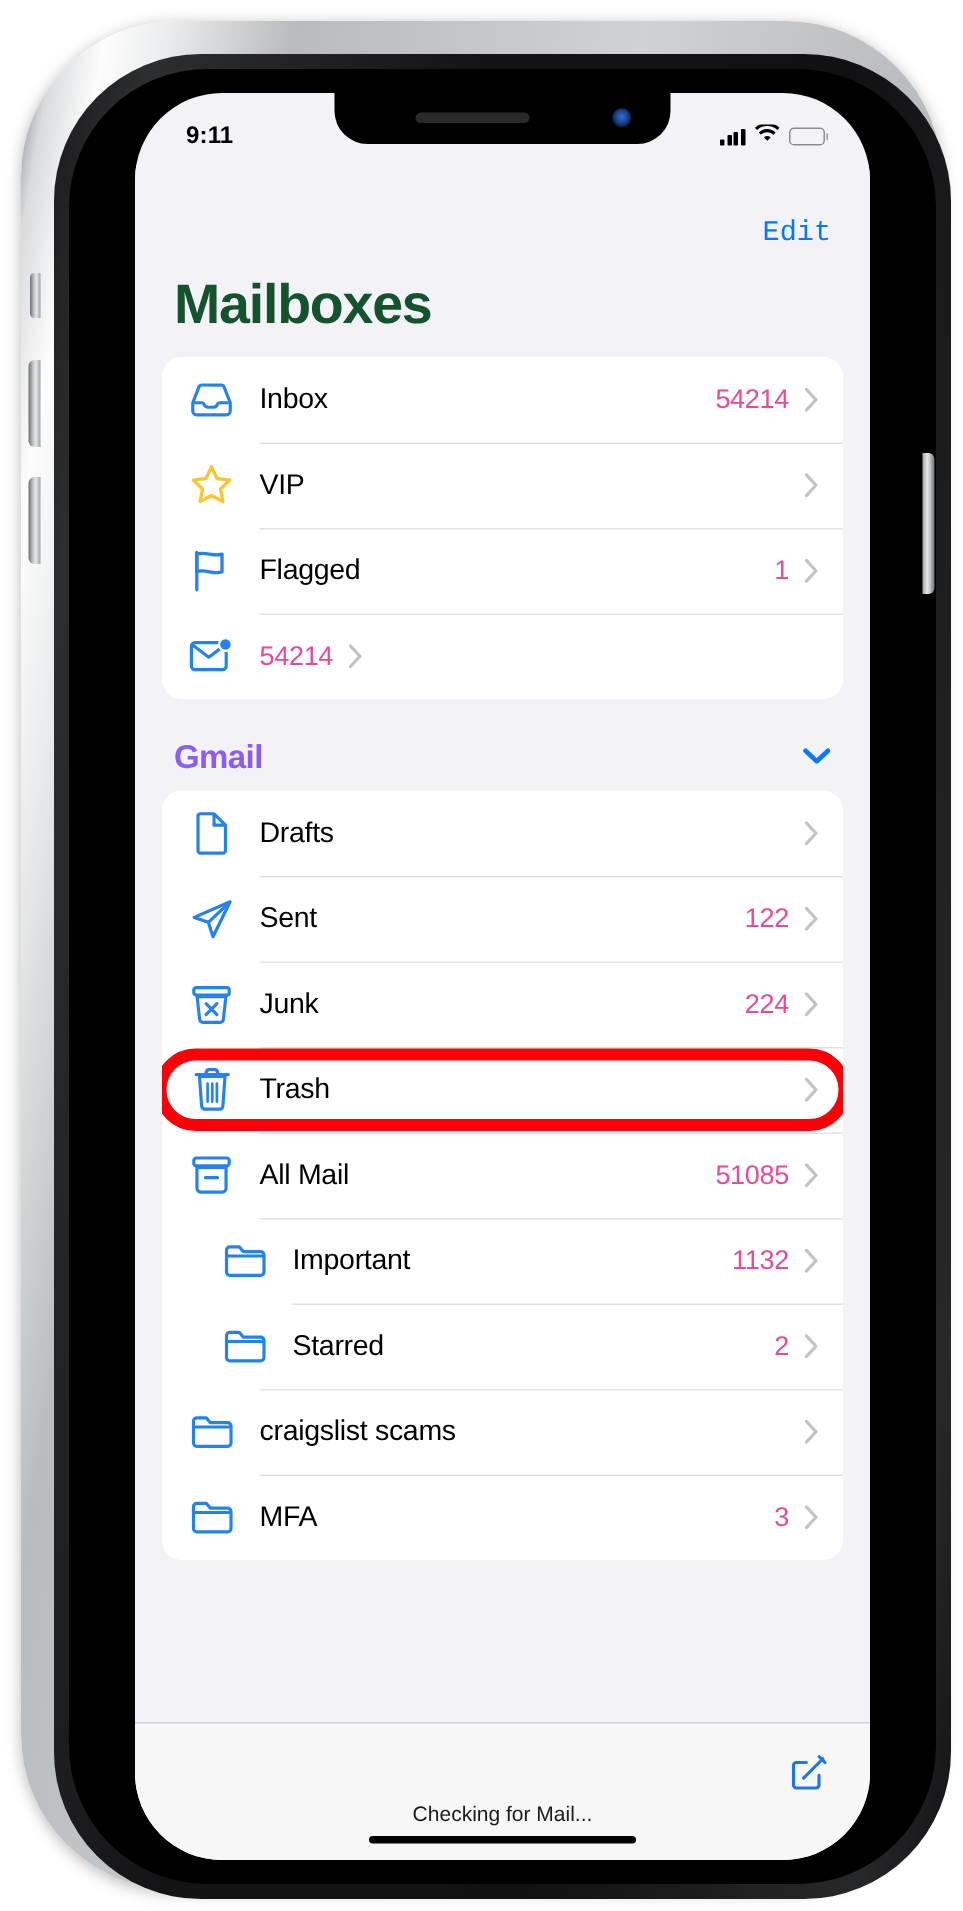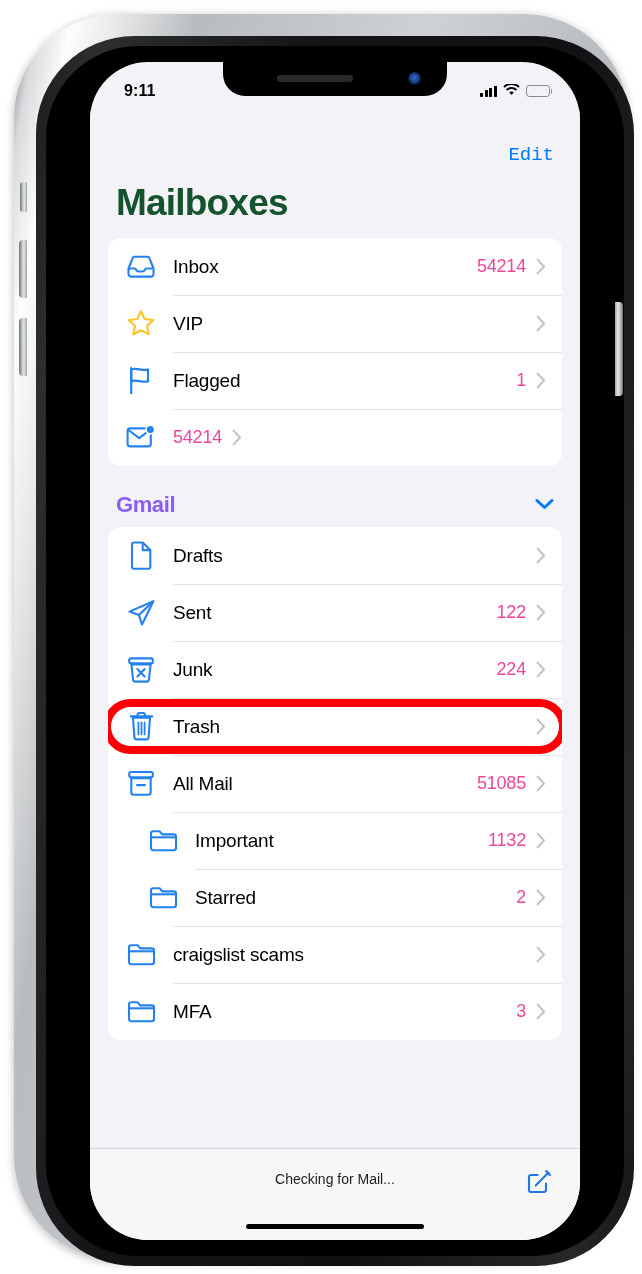--- a/index.html
+++ b/index.html
@@ -213,21 +213,21 @@
 
   
   #toolbar {
     position: absolute; left: 0; right: 0; bottom: 0; height: 92px;
     background: #f7f7f8;
     border-top: 1px solid #d4d4d8;
     display: flex; align-items: flex-start; justify-content: center;
     padding-top: 22px;
   }
   #toolbar-status {
-    font-size: 14px; color: #1c1c1e;
+    font-size: 14px; color: #1c1c1e; margin-top: 30px;
   }
   #compose-button {
     position: absolute; right: 22px; top: 14px;
     background: none; border: none; cursor: pointer; padding: 6px;
   }
   #home-indicator {
     position: absolute; bottom: 11px; left: 50%; transform: translateX(-50%);
     width: 178px; height: 5px; border-radius: 3px; background: #000;
   }
 </style>

